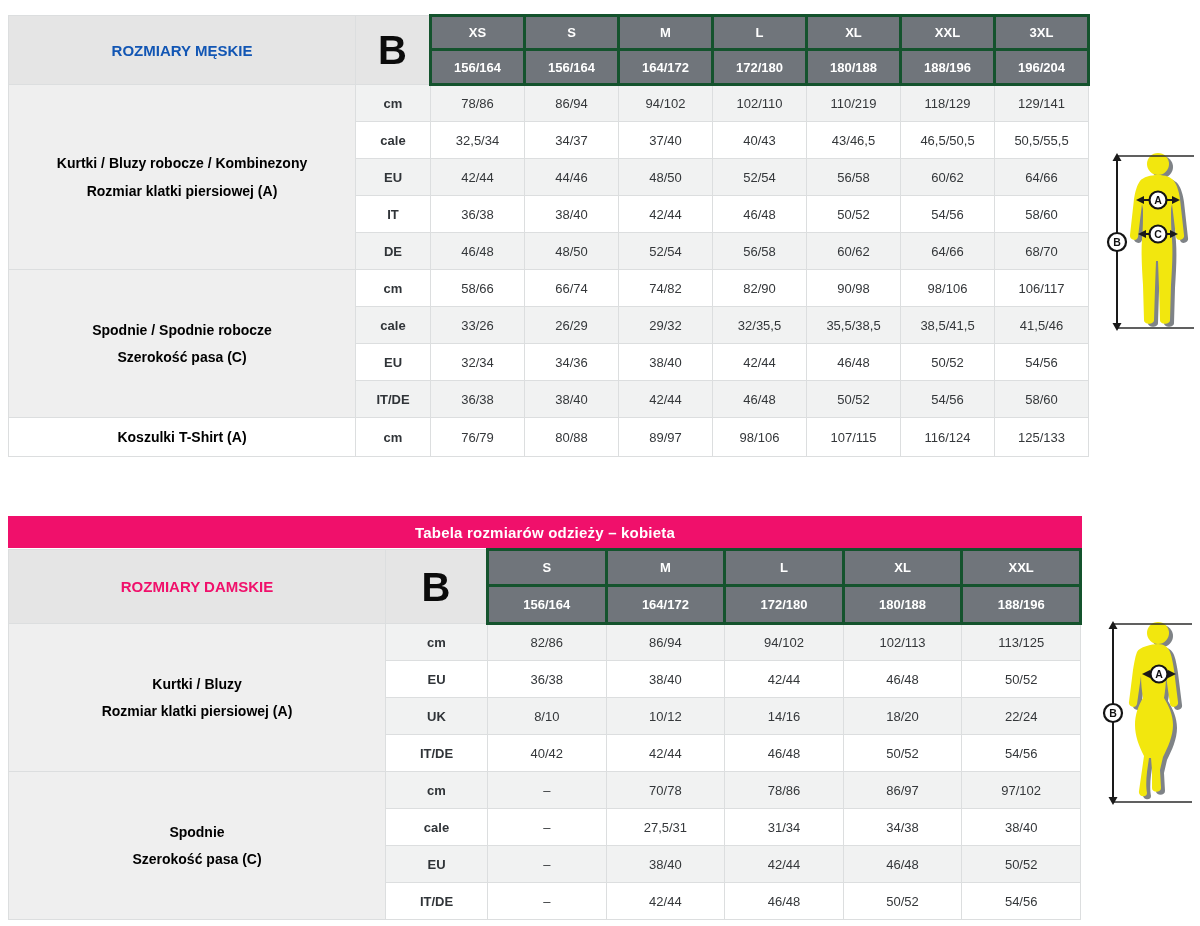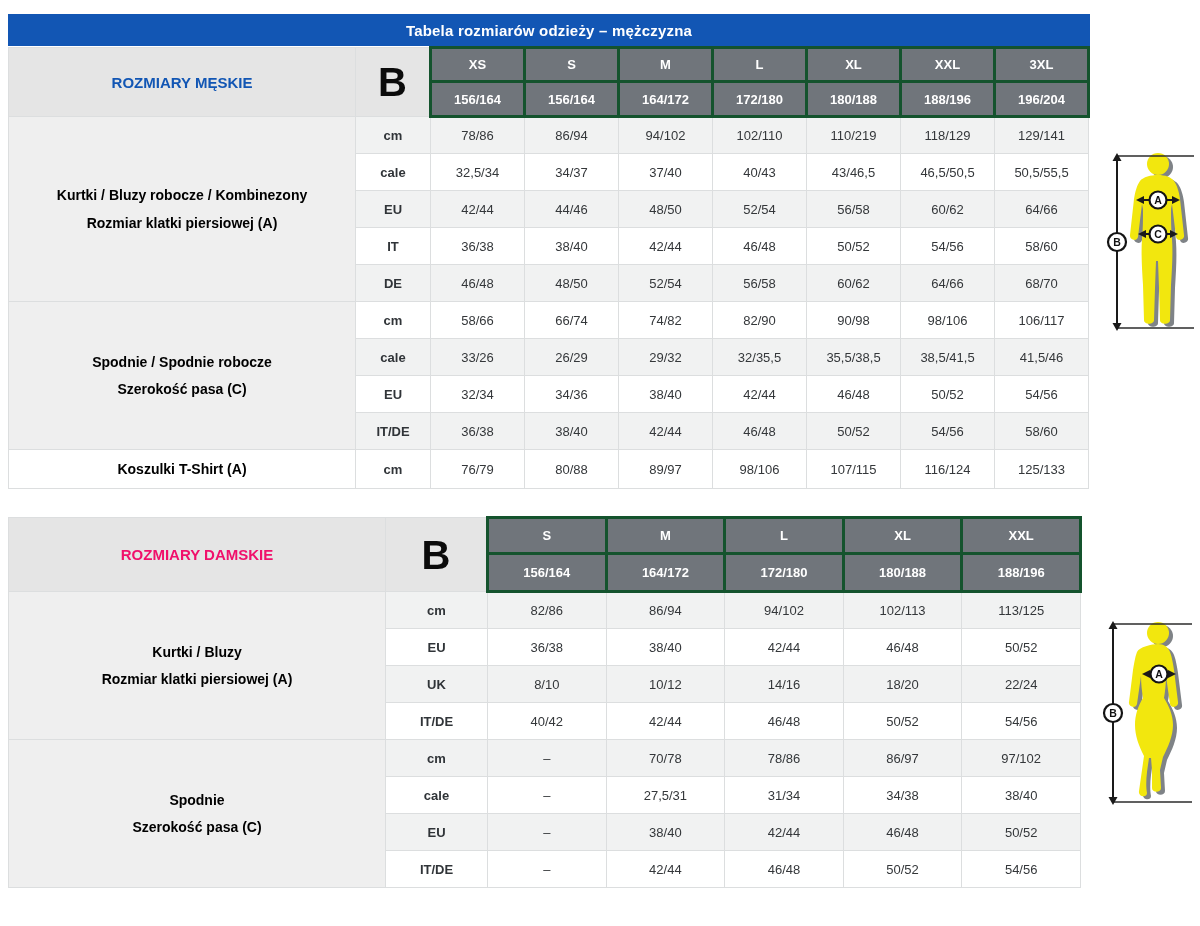--- a/index.html
+++ b/index.html
@@ -53,23 +53,20 @@
   .meas-circle{fill:#ffffff;stroke:#141414;stroke-width:2.2;}
   .meas-letter{font-family:"Liberation Sans",sans-serif;font-size:10.5px;font-weight:bold;fill:#111;
                text-anchor:middle;}
 </style>
 </head>
 <body>
 
 <div class="page">
 
   <div class="size-section" id="men-section">
-    <div class="title-bar" style="background: rgb(18, 86, 180);">
-      <span>Tabela rozmiarów odzieży – mężczyzna</span>
-    </div>
     <table id="men-table">
       <colgroup>
           <col class="c-label">
           <col class="c-unit">
         </colgroup>
     <thead>
           <tr class="size-row">
             <td class="corner-cell" rowspan="2">
               <div class="corner-label" style="color: rgb(18, 86, 180);">ROZMIARY MĘSKIE</div>
             </td>
@@ -202,20 +199,23 @@
             <td class="value-cell">98/106</td>
             <td class="value-cell">107/115</td>
             <td class="value-cell">116/124</td>
             <td class="value-cell">125/133</td>
           </tr>
         </tbody>
       </table>
   </div>
 
   <div class="size-section" id="women-section">
+    <div class="title-bar" style="background: rgb(240, 16, 107);">
+      <span>Tabela rozmiarów odzieży – kobieta</span>
+    </div>
     <table id="women-table">
       <colgroup>
           <col class="c-label">
           <col class="c-unit">
         </colgroup>
     <thead>
           <tr class="size-row">
             <td class="corner-cell" rowspan="2">
               <div class="corner-label" style="color: rgb(240, 16, 107);">ROZMIARY DAMSKIE</div>
             </td>

